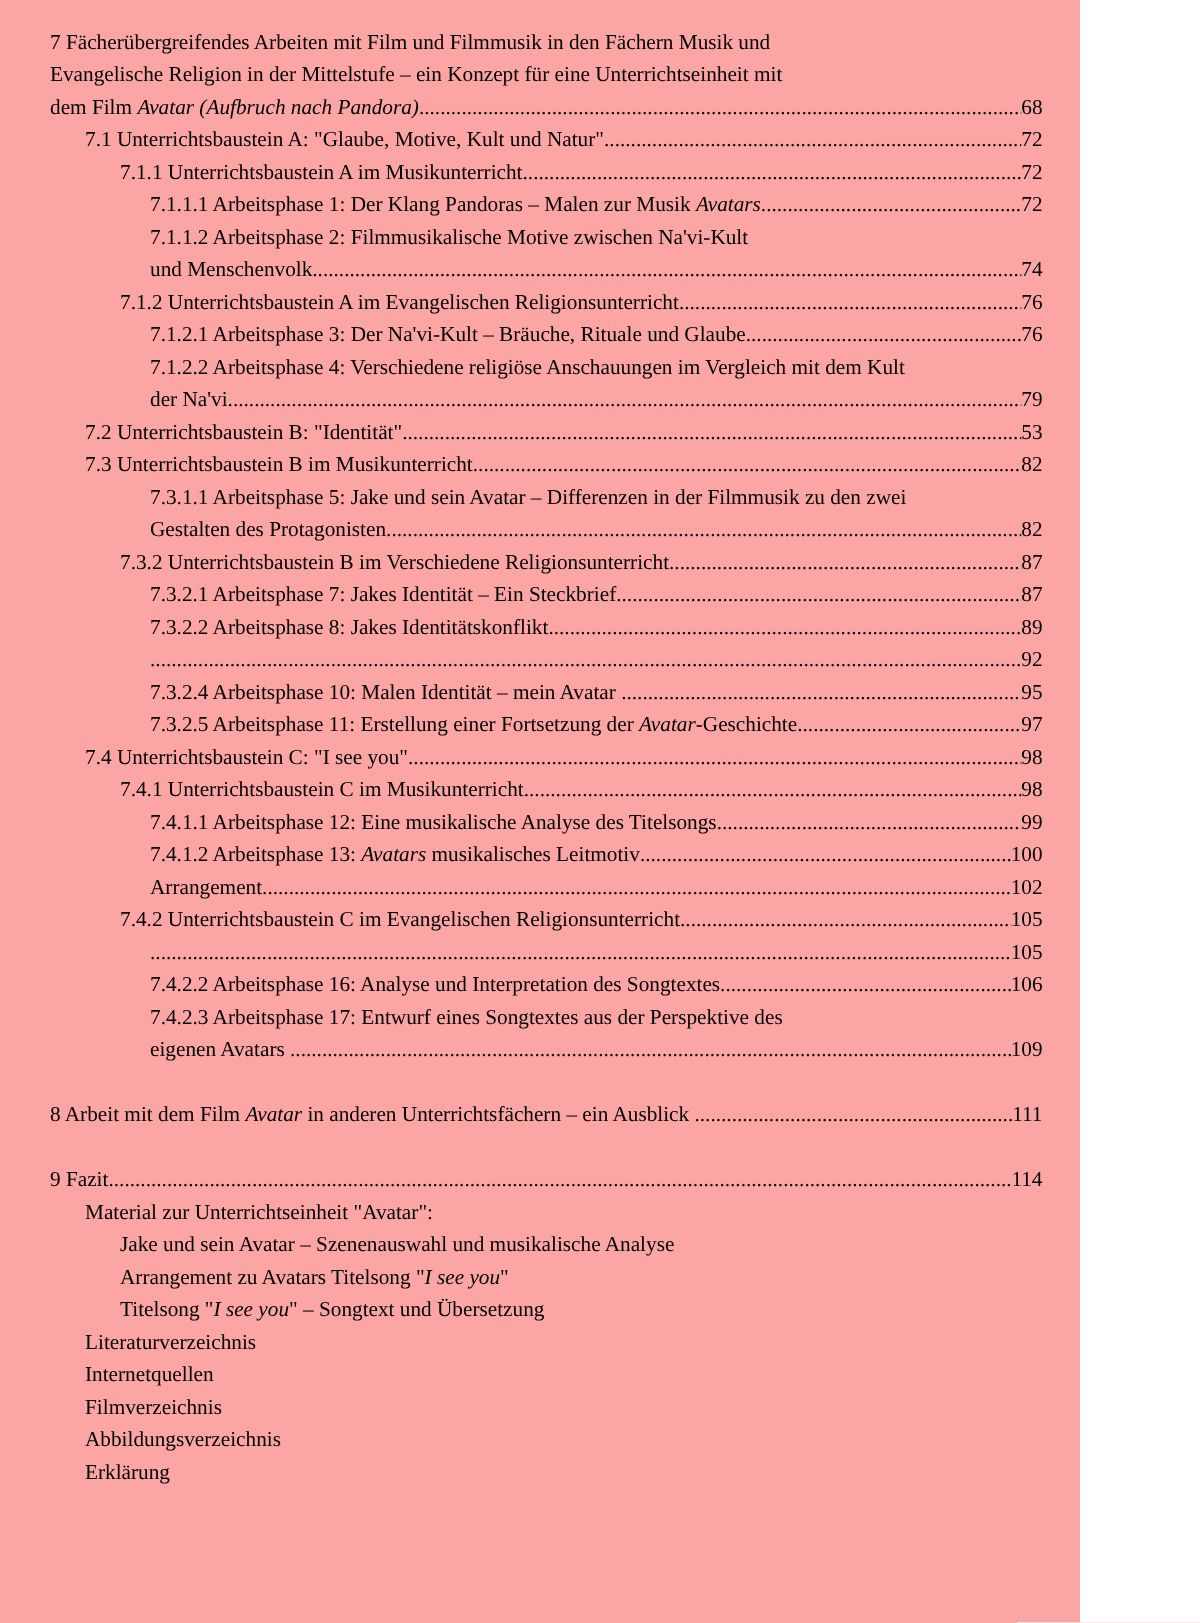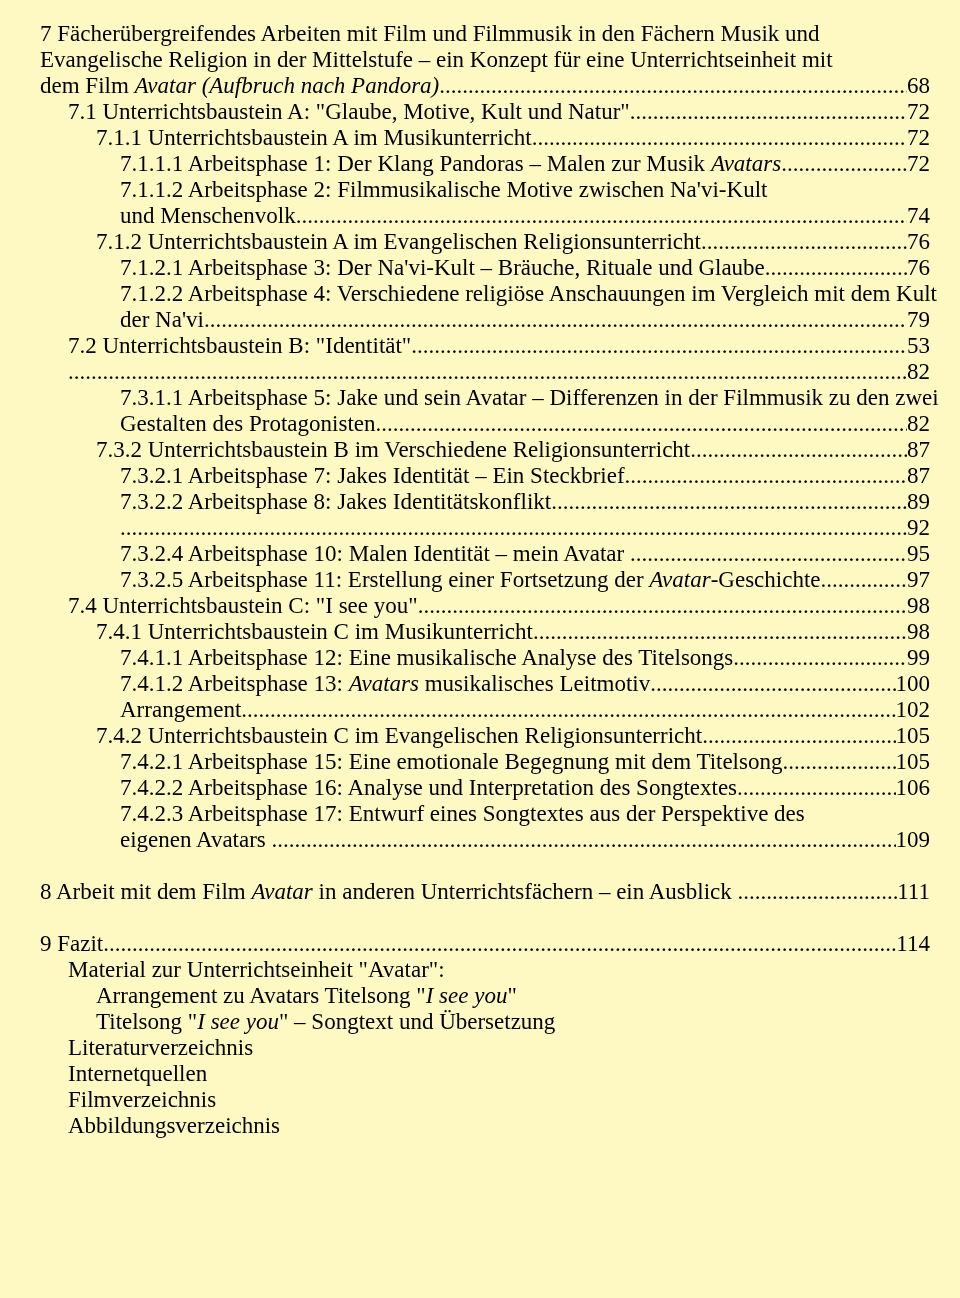--- a/index.html
+++ b/index.html
@@ -1,28 +1,28 @@
 <!DOCTYPE html>
 <html><head>
 <meta charset="utf-8">
 <style>
   html, body {
     margin: 0;
     padding: 0;
     background: #ffffff;
   }
   .page {
-    width: 960px;
+    width: 864px;
     height: 1298px;
     box-sizing: border-box;
     padding: 21px 30px 0 40px;
-    background: #fef9c3;
+    background: #fca5a5;
     color: #000000;
     font-family: "Liberation Serif", "DejaVu Serif", serif;
-    font-size: 23px;
+    font-size: 17px;
     line-height: 26px;
     overflow: hidden;
   }
   .toc-entry { margin: 0; }
   .toc-entry.space-before { margin-top: 26px; }
   .indent-0 { padding-left: 0; }
   .indent-1 { padding-left: 28px; }
   .indent-2 { padding-left: 56px; }
   .indent-3 { padding-left: 80px; }
   .line { white-space: pre; }
@@ -70,21 +70,21 @@
         <div class="line last"><span class="text"><span>7.1.2.1 Arbeitsphase 3: Der Na'vi-Kult – Bräuche, Rituale und Glaube</span></span><span class="leader"></span><span class="page-num">76</span></div>
       </div>
       <div class="toc-entry indent-3">
         <div class="line"><span class="text"><span>7.1.2.2 Arbeitsphase 4: Verschiedene religiöse Anschauungen im Vergleich mit dem Kult</span></span></div>
         <div class="line last"><span class="text"><span>der Na'vi</span></span><span class="leader"></span><span class="page-num">79</span></div>
       </div>
       <div class="toc-entry indent-1">
         <div class="line last"><span class="text"><span>7.2 Unterrichtsbaustein B: "Identität"</span></span><span class="leader"></span><span class="page-num">53</span></div>
       </div>
       <div class="toc-entry indent-1">
-        <div class="line last"><span class="leader"></span><span class="page-num">82</span></div>
+        <div class="line last"><span class="text"><span>7.3 Unterrichtsbaustein B im Musikunterricht</span></span><span class="leader"></span><span class="page-num">82</span></div>
       </div>
       <div class="toc-entry indent-3">
         <div class="line"><span class="text"><span>7.3.1.1 Arbeitsphase 5: Jake und sein Avatar – Differenzen in der Filmmusik zu den zwei</span></span></div>
         <div class="line last"><span class="text"><span>Gestalten des Protagonisten.</span></span><span class="leader"></span><span class="page-num">82</span></div>
       </div>
       <div class="toc-entry indent-2">
         <div class="line last"><span class="text"><span>7.3.2 Unterrichtsbaustein B im Verschiedene Religionsunterricht</span></span><span class="leader"></span><span class="page-num">87</span></div>
       </div>
       <div class="toc-entry indent-3">
         <div class="line last"><span class="text"><span>7.3.2.1 Arbeitsphase 7: Jakes Identität – Ein Steckbrief</span></span><span class="leader"></span><span class="page-num">87</span></div>
@@ -113,50 +113,56 @@
       <div class="toc-entry indent-3">
         <div class="line last"><span class="text"><span>7.4.1.2 Arbeitsphase 13: </span><span class="italic">Avatars</span><span> musikalisches Leitmotiv</span></span><span class="leader"></span><span class="page-num">100</span></div>
       </div>
       <div class="toc-entry indent-3">
         <div class="line last"><span class="text"><span>Arrangement</span></span><span class="leader"></span><span class="page-num">102</span></div>
       </div>
       <div class="toc-entry indent-2">
         <div class="line last"><span class="text"><span>7.4.2 Unterrichtsbaustein C im Evangelischen Religionsunterricht</span></span><span class="leader"></span><span class="page-num">105</span></div>
       </div>
       <div class="toc-entry indent-3">
-        <div class="line last"><span class="text"><span>7.4.2.1 Arbeitsphase 15: Eine emotionale Begegnung mit dem Titelsong</span></span><span class="leader"></span><span class="page-num">105</span></div>
+        <div class="line last"><span class="leader"></span><span class="page-num">105</span></div>
       </div>
       <div class="toc-entry indent-3">
         <div class="line last"><span class="text"><span>7.4.2.2 Arbeitsphase 16: Analyse und Interpretation des Songtextes</span></span><span class="leader"></span><span class="page-num">106</span></div>
       </div>
       <div class="toc-entry indent-3">
         <div class="line"><span class="text"><span>7.4.2.3 Arbeitsphase 17: Entwurf eines Songtextes aus der Perspektive des</span></span></div>
         <div class="line last"><span class="text"><span>eigenen Avatars </span></span><span class="leader"></span><span class="page-num">109</span></div>
       </div>
       <div class="toc-entry indent-0 space-before">
         <div class="line last"><span class="text"><span>8 Arbeit mit dem Film </span><span class="italic">Avatar</span><span> in anderen Unterrichtsfächern – ein Ausblick </span></span><span class="leader"></span><span class="page-num">111</span></div>
       </div>
       <div class="toc-entry indent-0 space-before">
         <div class="line last"><span class="text"><span>9 Fazit</span></span><span class="leader"></span><span class="page-num">114</span></div>
       </div>
       <div class="toc-entry indent-1">
         <div class="line"><span class="text"><span>Material zur Unterrichtseinheit "Avatar":</span></span></div>
+      </div>
+      <div class="toc-entry indent-2">
+        <div class="line"><span class="text"><span>Jake und sein Avatar – Szenenauswahl und musikalische Analyse</span></span></div>
       </div>
       <div class="toc-entry indent-2">
         <div class="line"><span class="text"><span>Arrangement zu Avatars Titelsong "</span><span class="italic">I see you</span><span>"</span></span></div>
       </div>
       <div class="toc-entry indent-2">
         <div class="line"><span class="text"><span>Titelsong "</span><span class="italic">I see you</span><span>" – Songtext und Übersetzung</span></span></div>
       </div>
       <div class="toc-entry indent-1">
         <div class="line"><span class="text"><span>Literaturverzeichnis</span></span></div>
       </div>
       <div class="toc-entry indent-1">
         <div class="line"><span class="text"><span>Internetquellen</span></span></div>
       </div>
       <div class="toc-entry indent-1">
         <div class="line"><span class="text"><span>Filmverzeichnis</span></span></div>
       </div>
       <div class="toc-entry indent-1">
         <div class="line"><span class="text"><span>Abbildungsverzeichnis</span></span></div>
       </div>
+      <div class="toc-entry indent-1">
+        <div class="line"><span class="text"><span>Erklärung</span></span></div>
+      </div>
     </div>
 </div>
 
 </body></html>

